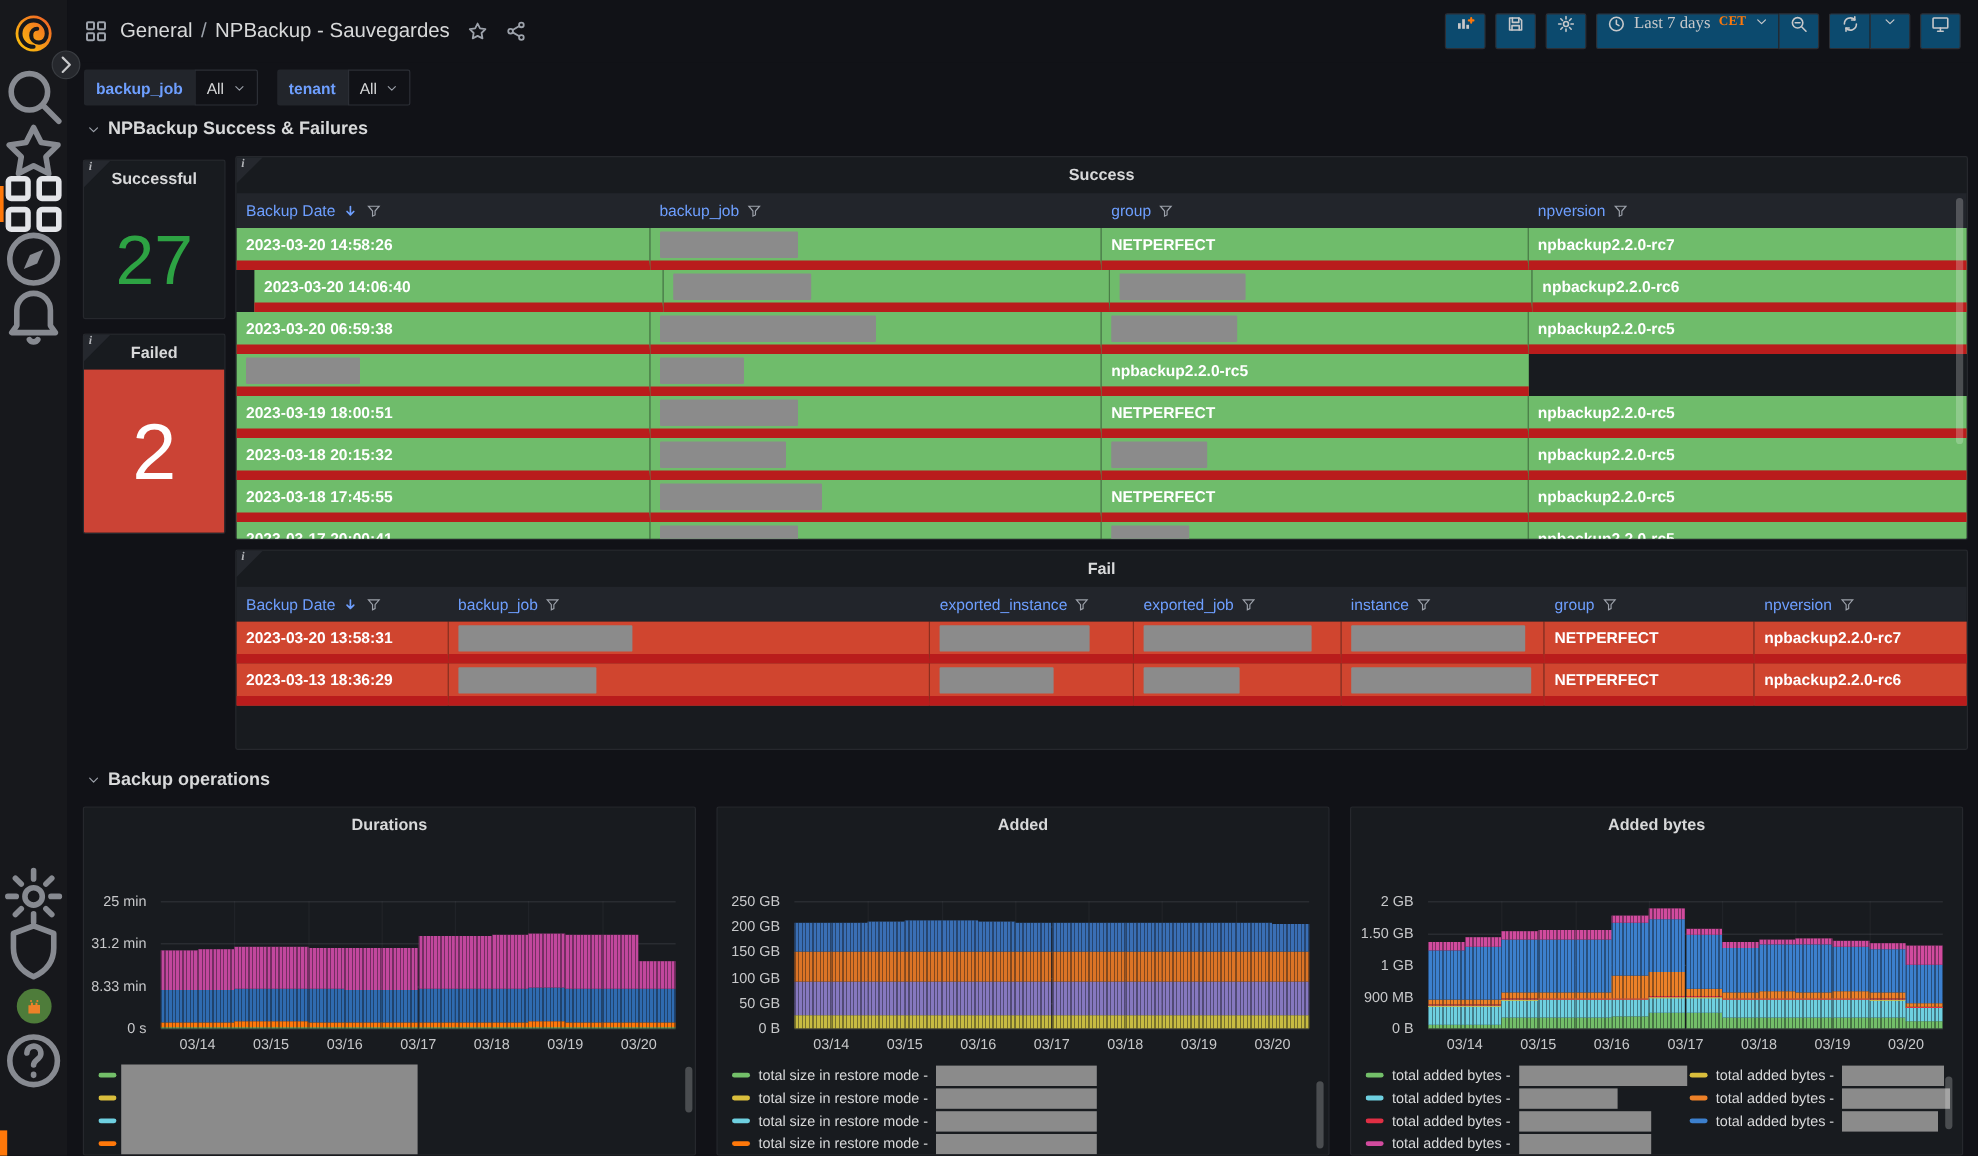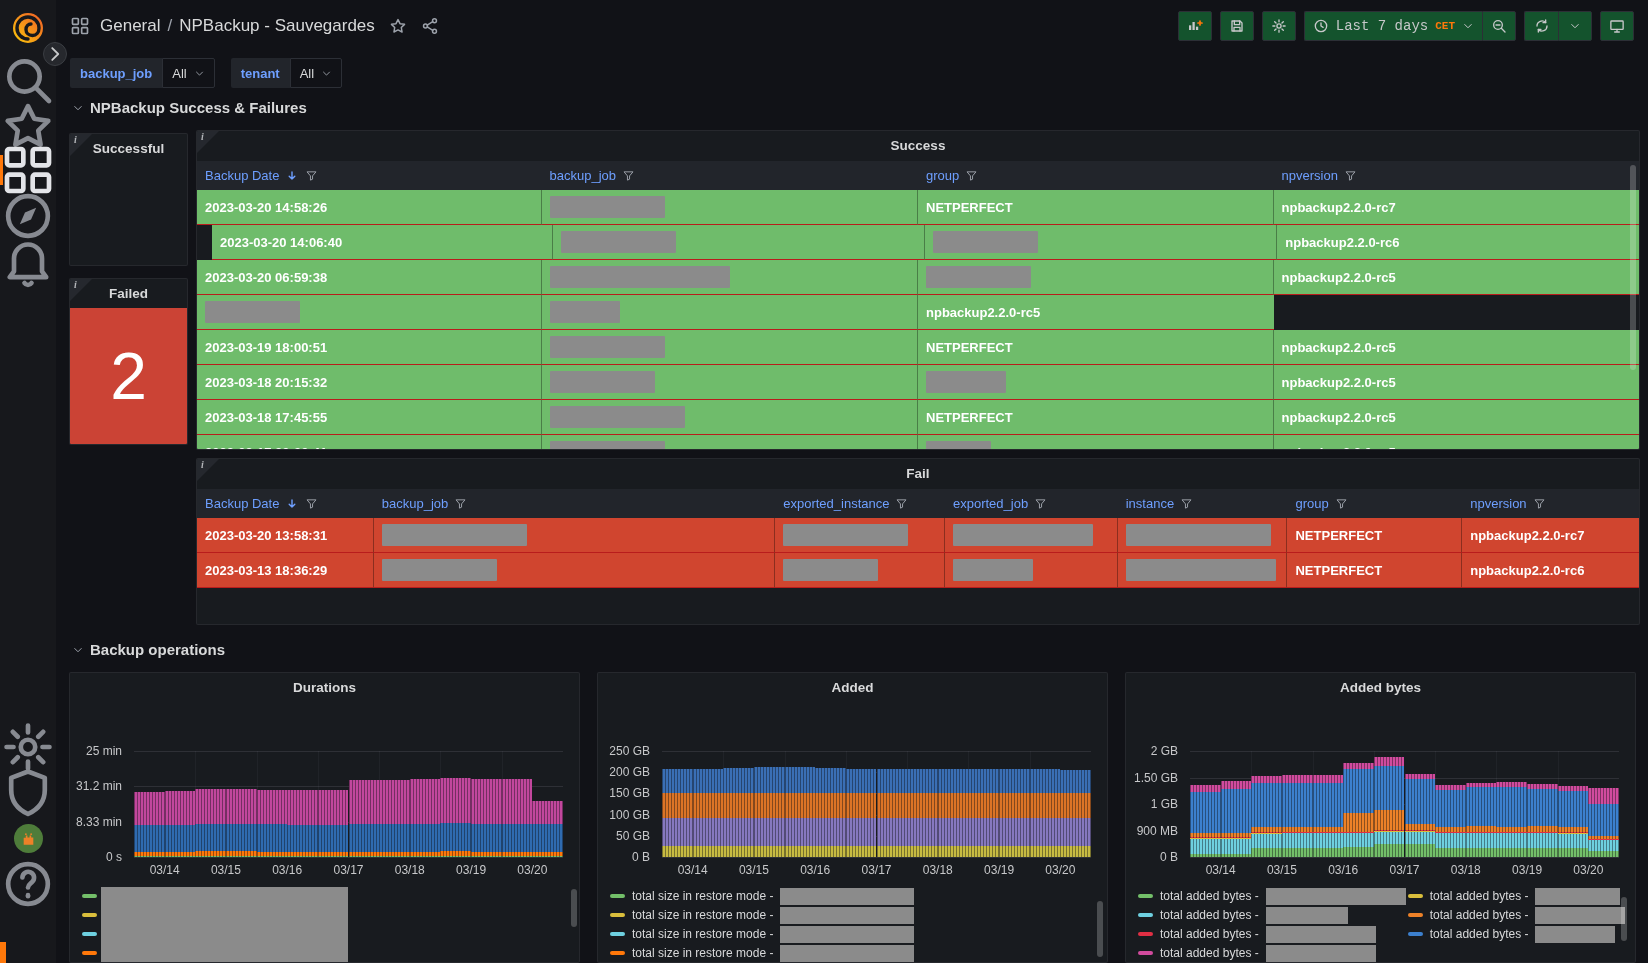--- a/index.html
+++ b/index.html
@@ -26,23 +26,23 @@
   
   .topnav { position:absolute; left:56px; right:0; top:0; height:52px; background:#111217;
     display:flex; align-items:center; padding:0 14px; }
   .crumb-icon { color:#9DA2AB; width:20px; height:20px; margin-right:10px; }
   .crumb-icon svg { width:20px; height:20px; }
   .crumb { font-size:17px; color:#D8D9DA; cursor:pointer; }
   .crumb-sep { font-size:17px; color:#9DA2AB; margin:0 7px; }
   .nav-ico { width:18px; height:18px; color:#9DA2AB; margin-left:14px; cursor:pointer; }
   .nav-ico svg { width:18px; height:18px; }
   .nav-right { margin-left:auto; display:flex; align-items:center; gap:8px; }
-  .tool { height:30px; min-width:34px; background:#14532d; border:1px solid #2c2f36; border-radius:2px;
-    color:#c7c8ca; display:flex; align-items:center; justify-content:center; gap:7px; padding:0 8px;
-    font-size:14px; cursor:pointer; font-family:Liberation Mono, monospace; }
+  .tool { height:30px; min-width:34px; background:#0c4a6e; border:1px solid #2c2f36; border-radius:2px;
+    color:#c7c8ca; display:flex; align-items:flex-start; justify-content:center; gap:7px; padding:0 8px;
+    font-size:14px; cursor:pointer; font-family:Liberation Serif, serif; }
   .tool .bico, .tool .bico svg { width:16px; height:16px; display:block; }
   .tool .sm, .tool .sm svg { width:12px; height:12px; }
   .cet { color:#FF780A; font-size:11px; font-weight:700; }
   .btn-join { display:flex; }
   .btn-join .tool:first-child { border-radius:2px 0 0 2px; border-right:none; }
   .btn-join .tool:last-child { border-radius:0 2px 2px 0; }
 
   
   .submenu { position:absolute; left:70px; top:58px; display:flex; gap:16px; }
   .var-group { display:flex; }
@@ -74,21 +74,21 @@
     display:flex; align-items:center; justify-content:center; font-size:66px; font-weight:500; color:#fff; }
 
   
   .t-head { display:grid; background:#22252b; height:29px; align-items:center; }
   .hc { color:#6E9FFF; font-size:13px; padding:0 8px; display:flex; align-items:center; gap:6px;
     height:100%; cursor:pointer; }
   .fico { width:13px; height:13px; }
   .aico { width:14px; height:14px; }
   .t-row { display:grid; height:35px; }
   .tc { display:flex; align-items:center; padding:0 8px; color:#fff; font-weight:700; font-size:13px;
-    border-right:1px solid rgba(0,0,0,0.33); border-bottom:1px solid #b91c1c; white-space:nowrap; overflow:hidden; }
+    border-right:1px solid rgba(0,0,0,0.33); border-bottom:8px solid #b91c1c; white-space:nowrap; overflow:hidden; }
   .tc:last-child { border-right:none; }
   .green .tc { background:#6FBC6B; }
   .red .tc { background:#D0452F; }
   .redact { background:#8b8b8b; height:22px; border-radius:1px; flex:none; }
 
   .vscroll { position:absolute; width:6px; border-radius:3px; background:rgba(255,255,255,0.22); z-index:6; }
 
   
   .chart-panel .y-labels { position:absolute; top:78px; left:0; width:58px; height:106px; }
   .ytick { position:absolute; right:6px; transform:translateY(-50%); font-size:12px; color:#c7c8ca; }
@@ -355,20 +355,21 @@
       </svg>
     </span>
   <span>Backup operations</span>
 </div>
 
 <div class="panel" style="left:69px; top:133px; width:119px; height:133px;">
   <div class="corner-info">
       <span>i</span>
     </div>
   <div class="panel-title">Successful</div>
+  <div class="stat-value-green">27</div>
 </div>
 
 <div class="panel" style="left:69px; top:278px; width:119px; height:167px;">
   <div class="corner-info">
       <span>i</span>
     </div>
   <div class="panel-title">Failed</div>
   <div class="stat-red-body">2</div>
 </div>
 

